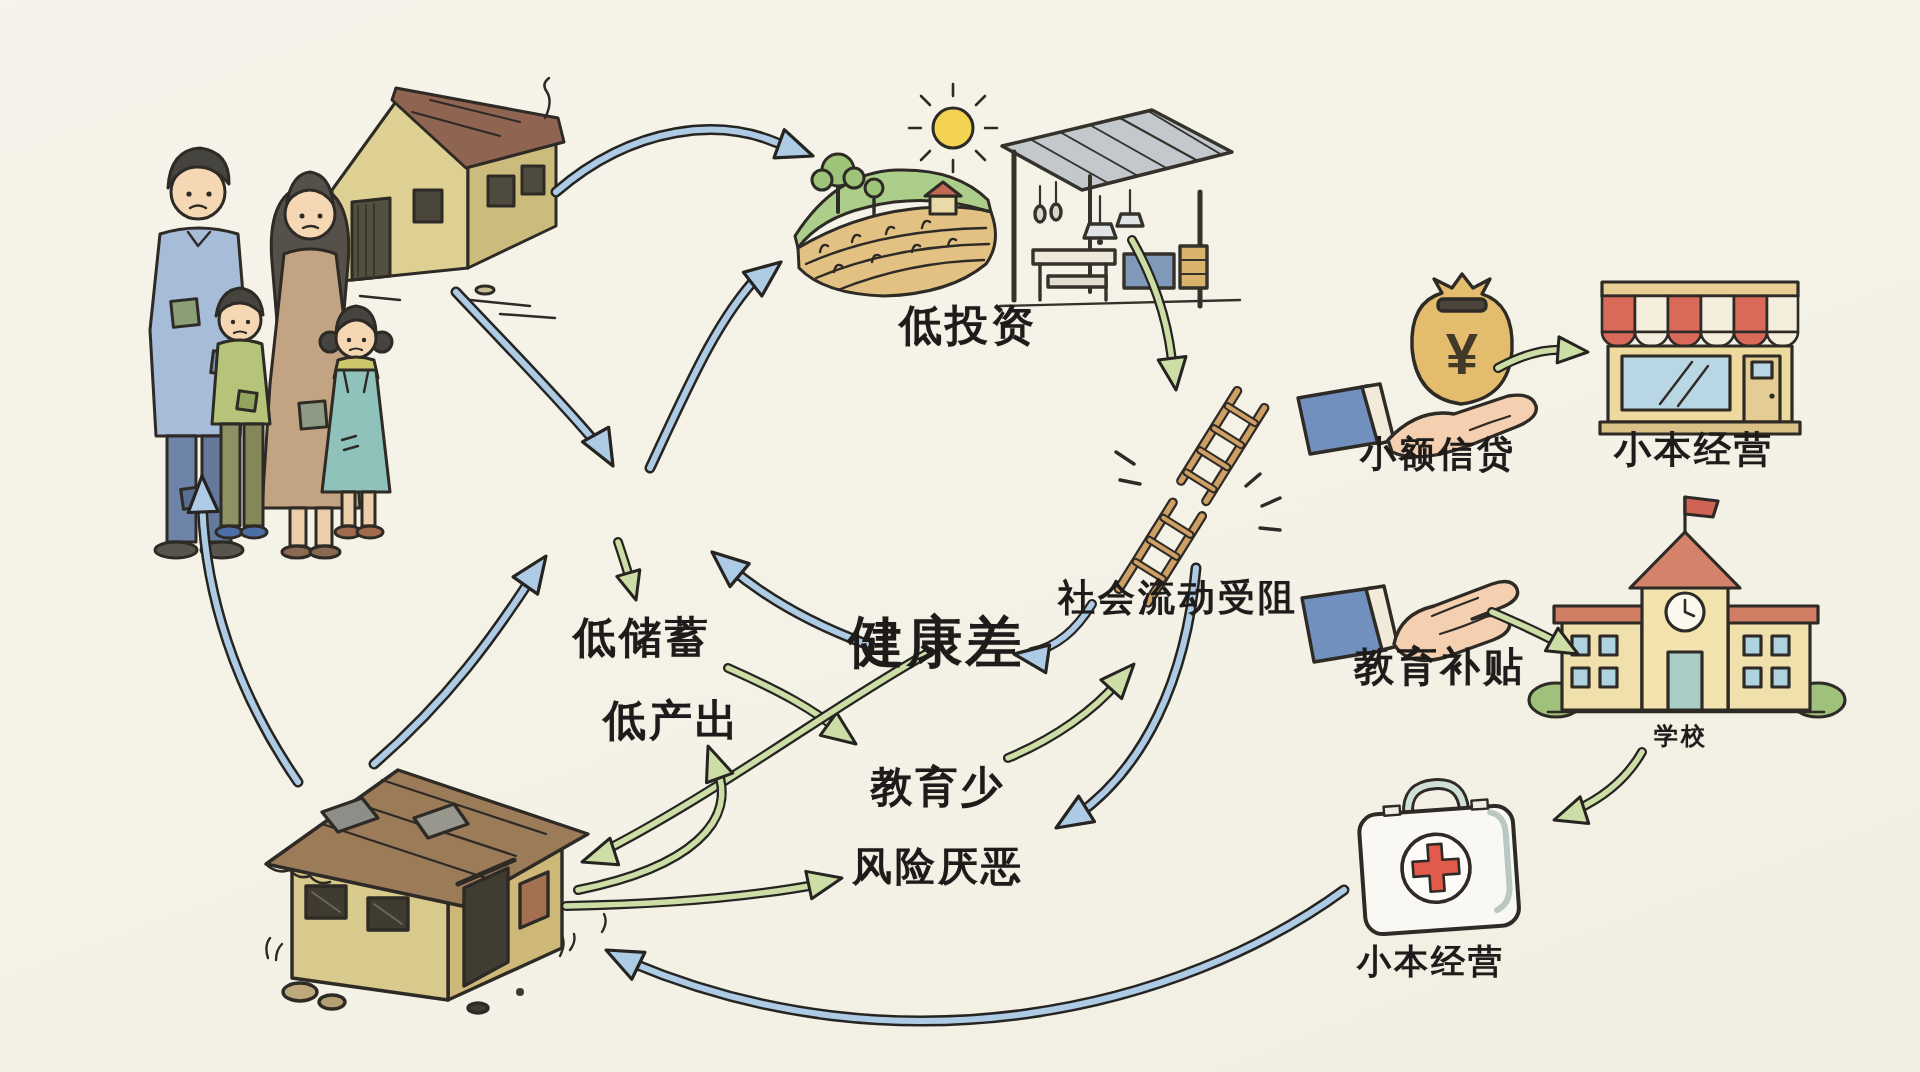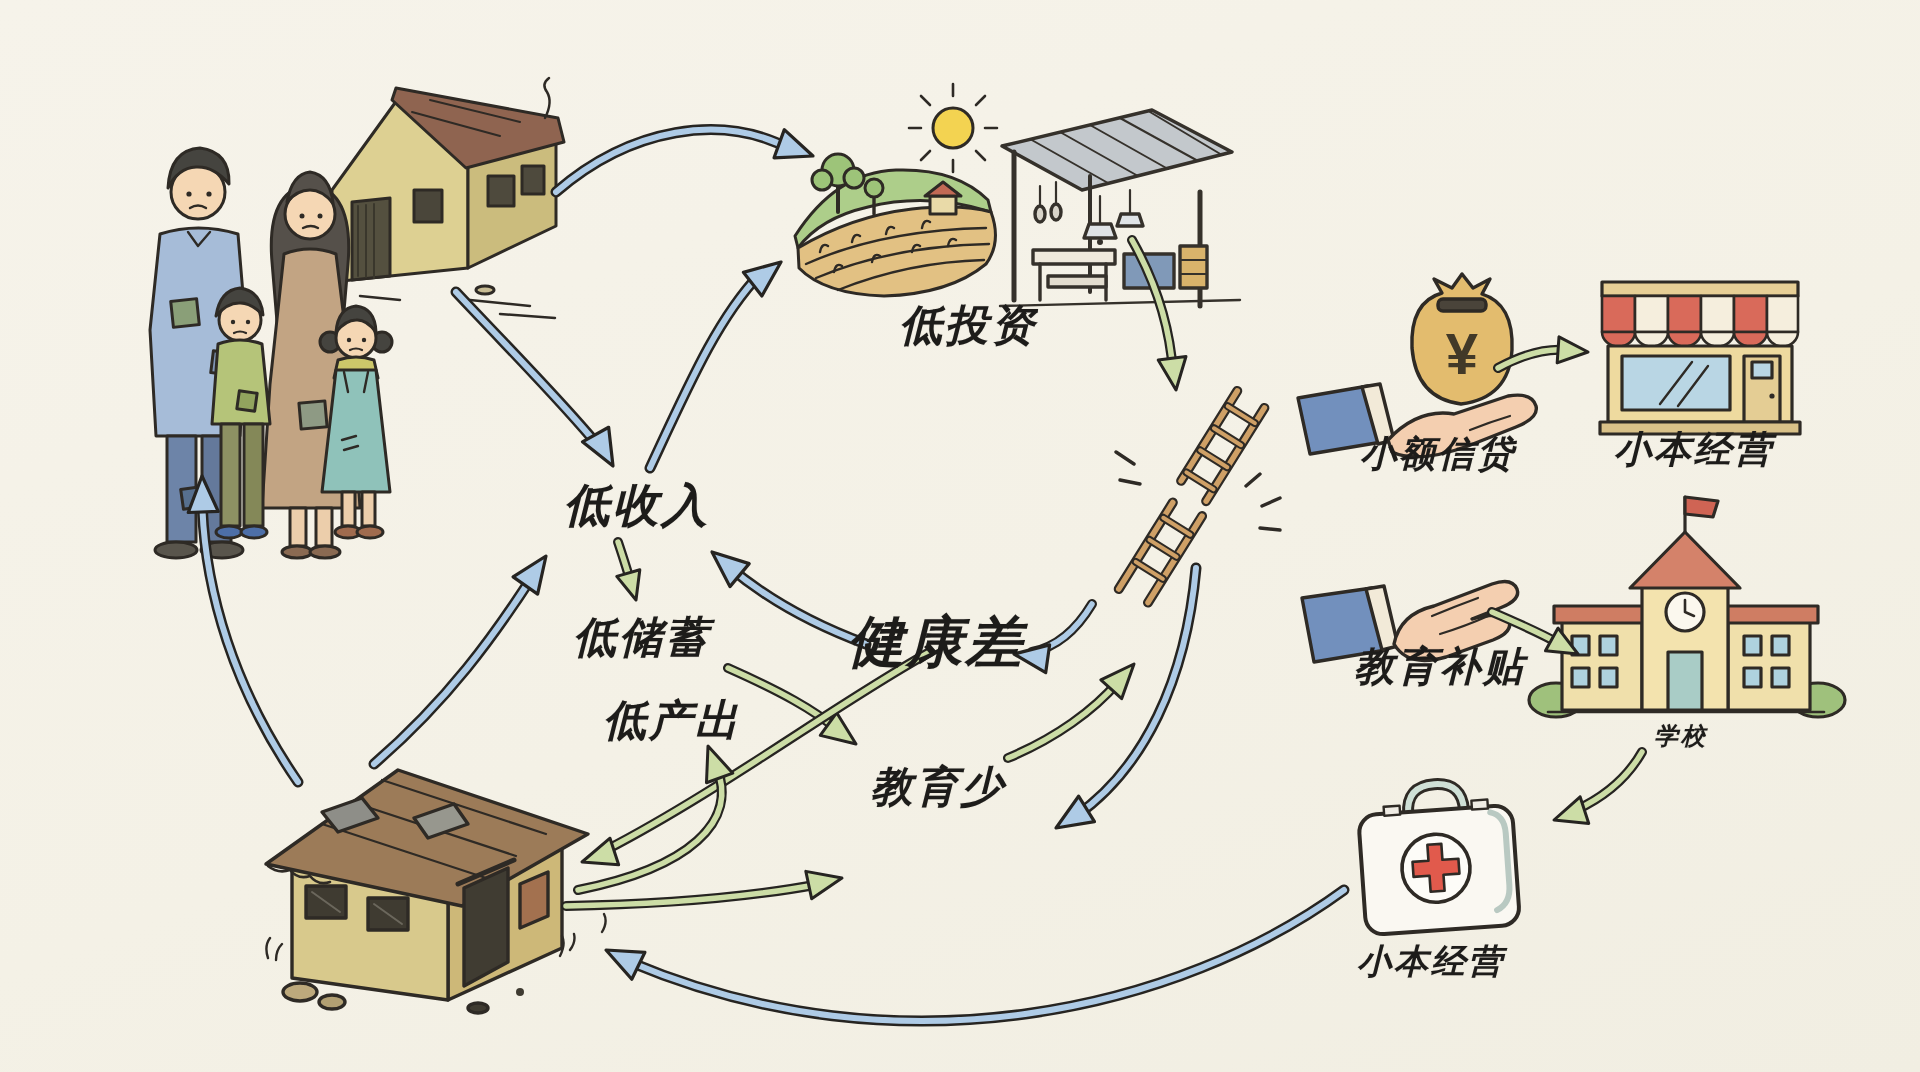--- a/index.html
+++ b/index.html
@@ -6,21 +6,20 @@
   .stage{
     position:relative;width:1920px;height:1072px;overflow:hidden;
     background:linear-gradient(160deg,#f6f3ea 0%,#f4f1e6 55%,#f1eee2 100%);
     font-family:"Liberation Sans",sans-serif;
   }
   .layer{position:absolute;left:0;top:0;width:1920px;height:1072px;}
   .lbl{
     position:absolute;transform:translate(-50%,-50%);
     font-weight:700;color:#1d1c1a;white-space:nowrap;letter-spacing:3px;
     text-shadow:0 0 1px rgba(40,36,30,.25);
-    font-style:italic;
   }
 </style>
 </head>
 <body>
 
 <div class="stage">
 
   <svg class="layer" viewBox="0 0 1920 1072">
 
     <g stroke="#2e2a25" stroke-width="3" stroke-linejoin="round" stroke-linecap="round">
@@ -350,23 +349,24 @@
       </g>
       <g>
         <path d="M1642,752 C1626,780 1602,798 1576,810" stroke="#262421" stroke-width="10"></path>
         <path d="M1642,752 C1626,780 1602,798 1576,810" stroke="#ccdda6" stroke-width="5.5"></path>
         <polygon points="0,0 -32,-14 -32,14" transform="translate(1554,820) rotate(162)" fill="#ccdda6" stroke="#262421" stroke-width="3"></polygon>
       </g>
     </g>
   </svg>
 
   <div class="lbl" style="left:968px;top:326px;font-size:43px;">低投资</div>
-  <div class="lbl" style="left:637px;top:506px;font-size:46px;">低收入</div>
   <div class="lbl" style="left:642px;top:638px;font-size:43px;text-align:center;">低储蓄</div>
   <div class="lbl" style="left:672px;top:721px;font-size:43px;">低产出</div>
   <div class="lbl" style="left:936px;top:643px;font-size:56px;">健康差</div>
   <div class="lbl" style="left:938px;top:787px;font-size:42px;">教育少</div>
+  <div class="lbl" style="left:938px;top:866px;font-size:40px;">风险厌恶</div>
+  <div class="lbl" style="left:1178px;top:598px;font-size:37px;">社会流动受阻</div>
   <div class="lbl" style="left:1438px;top:454px;font-size:36px;">小额信贷</div>
   <div class="lbl" style="left:1694px;top:450px;font-size:37px;">小本经营</div>
   <div class="lbl" style="left:1440px;top:666px;font-size:40px;">教育补贴</div>
   <div class="lbl" style="left:1681px;top:736px;font-size:24px;">学校</div>
   <div class="lbl" style="left:1431px;top:962px;font-size:34px;">小本经营</div>
 </div>
 
 </body></html>

